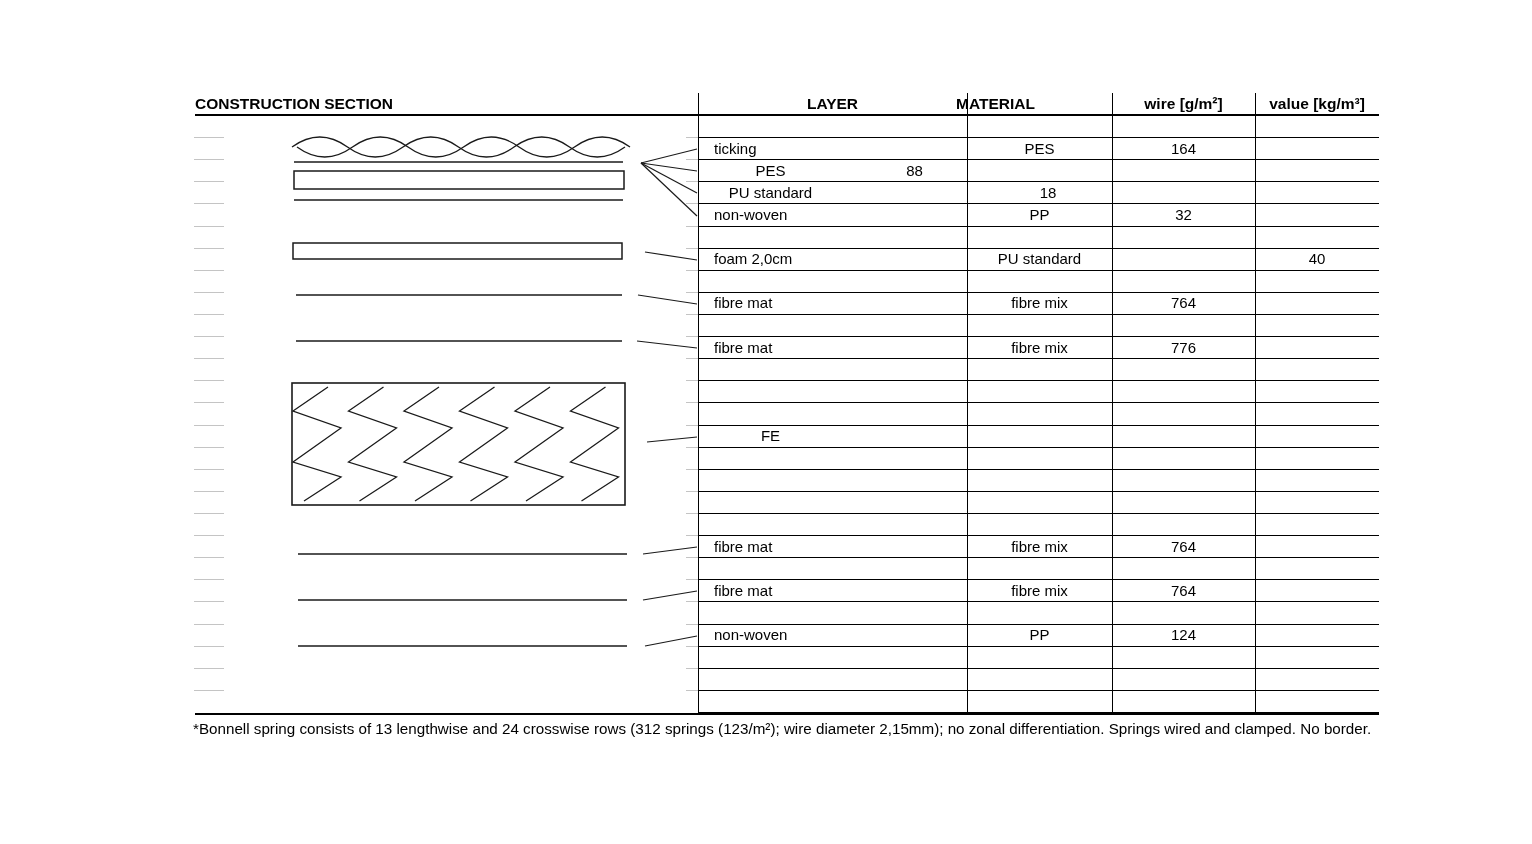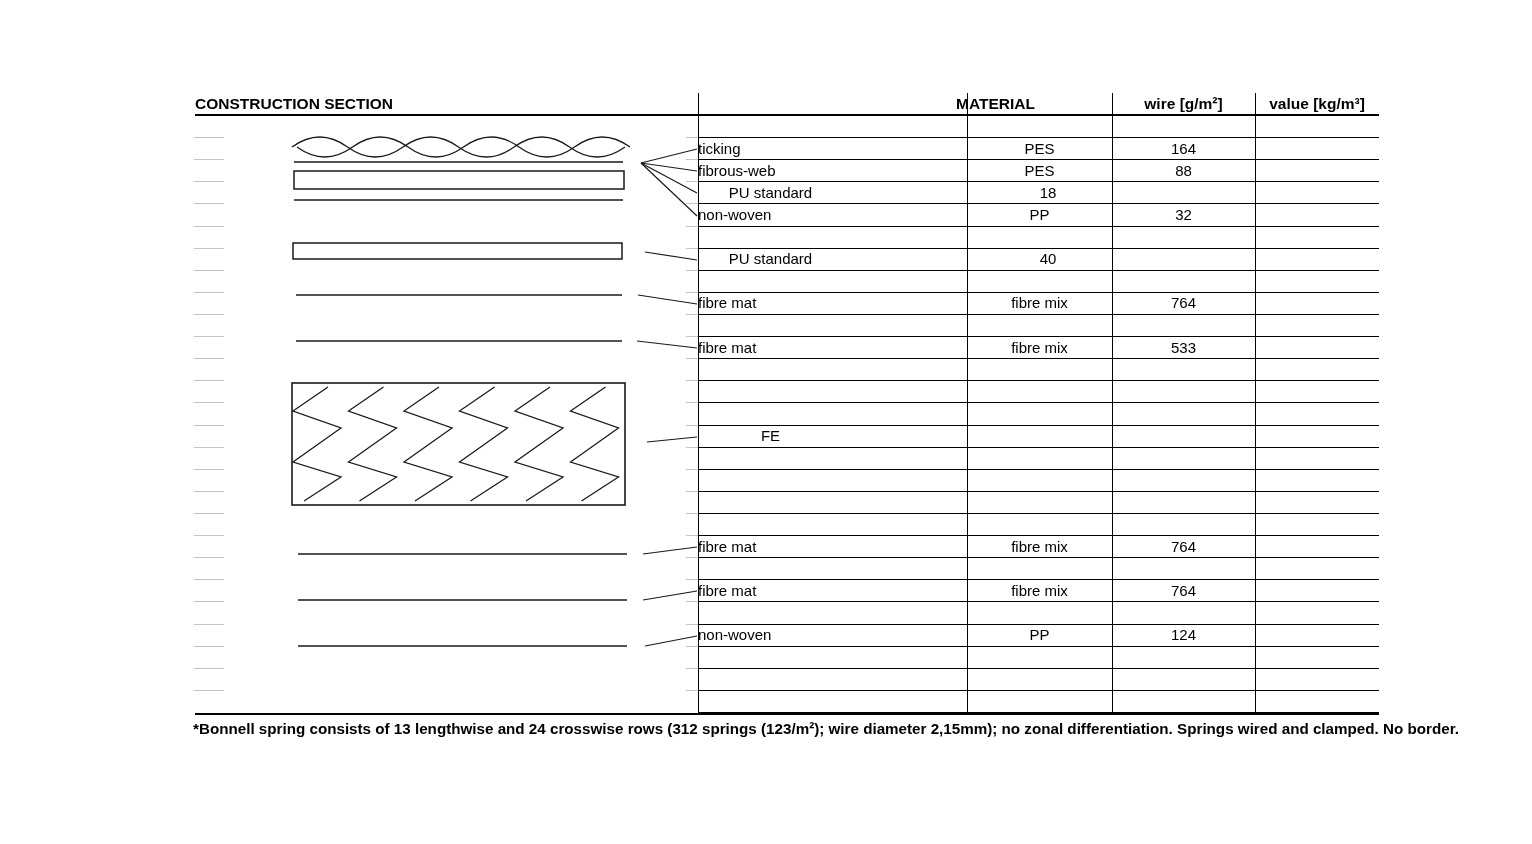--- a/index.html
+++ b/index.html
@@ -49,21 +49,21 @@
     border-bottom: 1px solid #000;
     display: flex;
     align-items: center;
   }
   .tcell {
     font-size: 15px;
     line-height: 20px;
     white-space: nowrap;
     overflow: hidden;
   }
-  .col0 { width: 269px; text-align: left; padding-left: 0; }
+  .col0 { width: 269px; text-align: left; padding-left: 16px; }
   .col1 { width: 145px; text-align: center; }
   .col2 { width: 143px; text-align: center; }
   .col3 { width: 124px; text-align: center; }
   .vline {
     position: absolute;
     top: 93px; height: 620px; width: 1px;
     background: #000;
   }
   .v0 { left: 698px; }
   .v1 { left: 967px; }
@@ -77,51 +77,50 @@
   .drawing-svg {
     position: absolute;
     left: 0; top: 0;
     pointer-events: none;
   }
   .footnote {
     position: absolute;
     left: 193px; top: 720px; width: 1300px;
     font-size: 15.2px;
     white-space: nowrap;
-    font-weight: bold;
   }
 </style>
 </head>
 <body>
 
 <div class="page">
 
   <div class="title">CONSTRUCTION SECTION</div>
 
+  <div class="hcell h-layer">LAYER</div>
   <div class="hcell h-material">MATERIAL</div>
   <div class="hcell h-gm2">wire [g/m²]</div>
   <div class="hcell h-kgm3">value [kg/m³]</div>
 
   <div class="header-underline"></div>
 
   <div class="tbody">
       <div class="trow">
         <div class="tcell col0"></div>
         <div class="tcell col1"></div>
         <div class="tcell col2"></div>
         <div class="tcell col3"></div>
       </div>
       <div class="trow">
         <div class="tcell col0">ticking</div>
         <div class="tcell col1">PES</div>
         <div class="tcell col2">164</div>
         <div class="tcell col3"></div>
       </div>
       <div class="trow">
-        <div class="tcell col0">fibrous-web</div>
         <div class="tcell col1">PES</div>
         <div class="tcell col2">88</div>
         <div class="tcell col3"></div>
       </div>
       <div class="trow">
         <div class="tcell col1">PU standard</div>
         <div class="tcell col2"></div>
         <div class="tcell col3">18</div>
       </div>
       <div class="trow">
@@ -130,20 +129,21 @@
         <div class="tcell col2">32</div>
         <div class="tcell col3"></div>
       </div>
       <div class="trow">
         <div class="tcell col0"></div>
         <div class="tcell col1"></div>
         <div class="tcell col2"></div>
         <div class="tcell col3"></div>
       </div>
       <div class="trow">
+        <div class="tcell col0">foam 2,0cm</div>
         <div class="tcell col1">PU standard</div>
         <div class="tcell col2"></div>
         <div class="tcell col3">40</div>
       </div>
       <div class="trow">
         <div class="tcell col0"></div>
         <div class="tcell col1"></div>
         <div class="tcell col2"></div>
         <div class="tcell col3"></div>
       </div>
@@ -155,21 +155,21 @@
       </div>
       <div class="trow">
         <div class="tcell col0"></div>
         <div class="tcell col1"></div>
         <div class="tcell col2"></div>
         <div class="tcell col3"></div>
       </div>
       <div class="trow">
         <div class="tcell col0">fibre mat</div>
         <div class="tcell col1">fibre mix</div>
-        <div class="tcell col2">533</div>
+        <div class="tcell col2">776</div>
         <div class="tcell col3"></div>
       </div>
       <div class="trow">
         <div class="tcell col0"></div>
         <div class="tcell col1"></div>
         <div class="tcell col2"></div>
         <div class="tcell col3"></div>
       </div>
       <div class="trow">
         <div class="tcell col0"></div>

